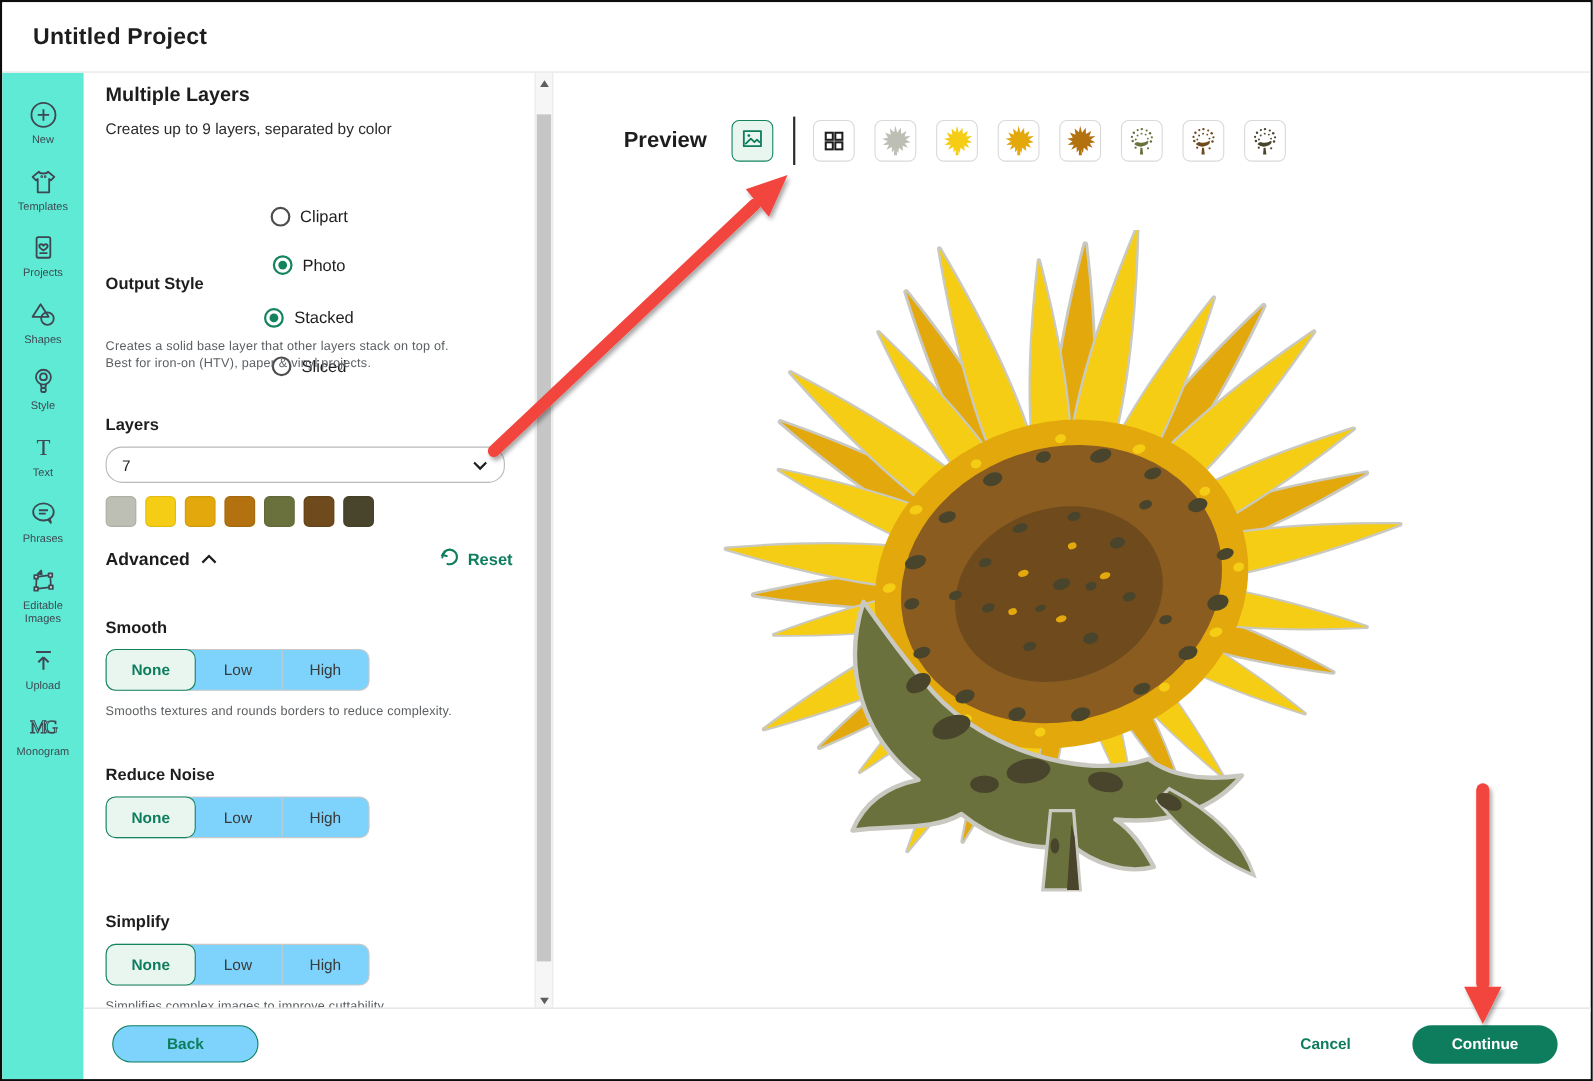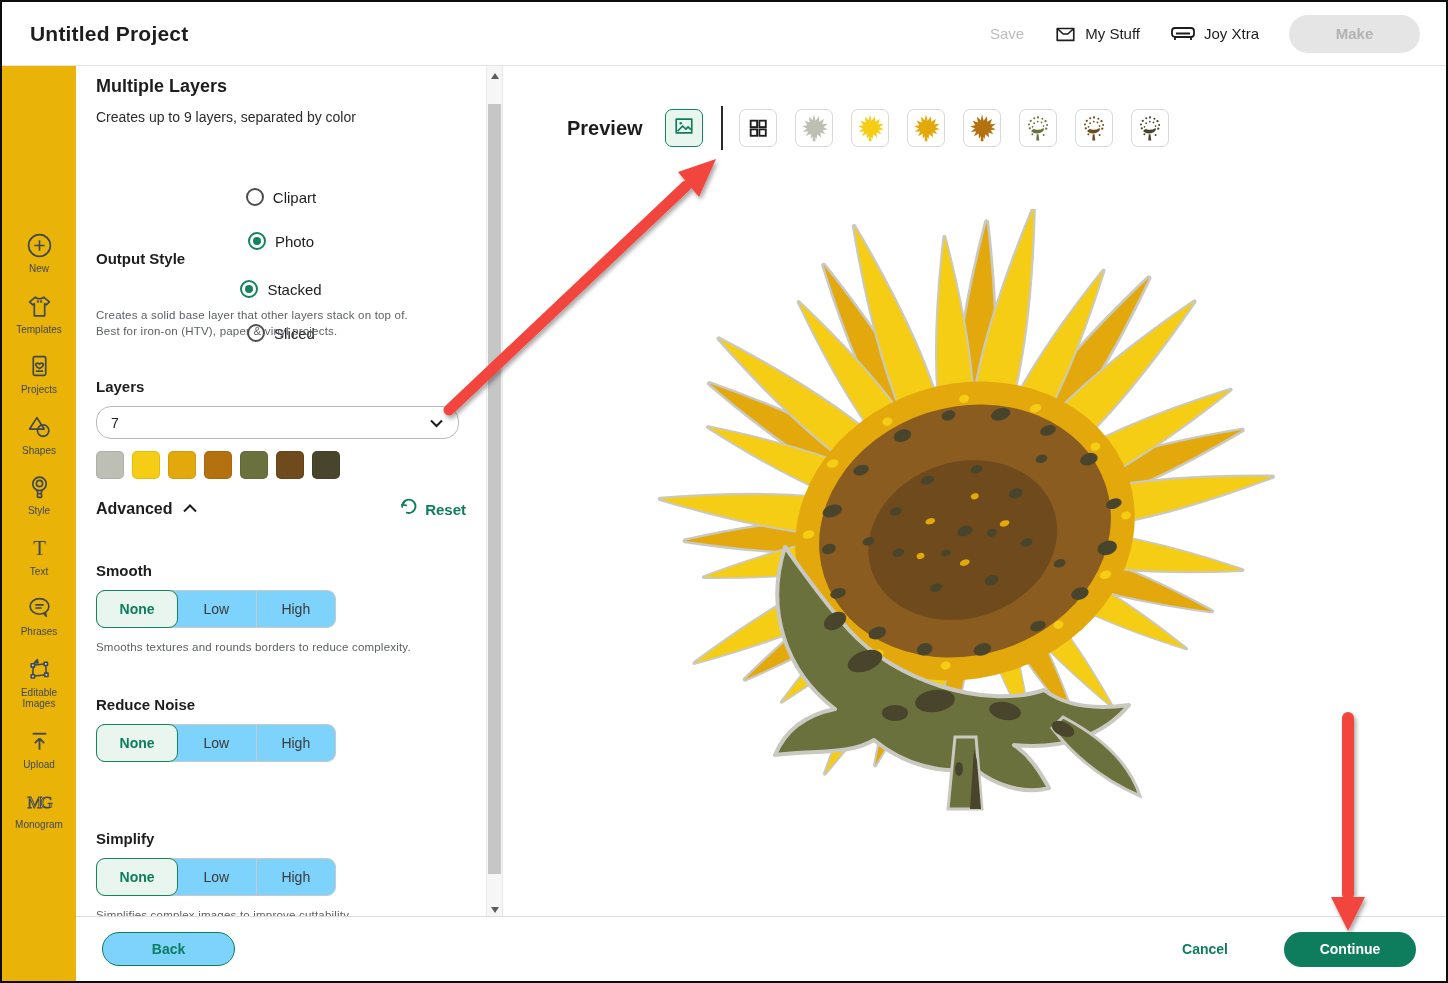--- a/index.html
+++ b/index.html
@@ -11,22 +11,22 @@
             border-bottom:1px solid #e3e3e3; display:flex; align-items:center; z-index:5; }
   .topbar-title { margin-left:28px; font-size:21px; font-weight:bold; color:#1d1d1d; letter-spacing:.2px; }
   .topbar-right { margin-left:auto; margin-right:26px; display:flex; align-items:center; gap:30px; }
   .save-link { font-size:15px; color:#bdbdbd; }
   .top-item { display:flex; align-items:center; gap:8px; font-size:15px; color:#1d1d1d; cursor:pointer; }
   .top-item svg { display:block; }
   .make-btn { width:131px; height:38px; border-radius:19px; background:#e5e5e5; border:none;
               color:#b3b3b3; font-size:15px; font-weight:bold; }
 
   
-  .sidebar { position:absolute; left:0; top:64px; bottom:0; width:74px; background:#eab308;
-             display:flex; flex-direction:column; align-items:center; padding-top:16px; z-index:4;justify-content:center; }
+  .sidebar { position:absolute; left:0; top:64px; bottom:0; width:74px; background:#5eead4;
+             display:flex; flex-direction:column; align-items:center; padding-top:16px; z-index:4; }
   .side-item { width:74px; display:flex; flex-direction:column; align-items:center; gap:4px;
                padding:9px 2px; cursor:pointer; }
   .side-item svg { display:block; }
   .side-label { font-size:10px; color:#3e4852; text-align:center; line-height:1.15; }
 
   
   .panel { position:absolute; left:74px; top:64px; width:426px; height:854px; background:#fff; }
   .panel-inner { position:absolute; left:20px; right:36px; top:0; bottom:0; }
   .p-abs { position:absolute; left:0; right:0; }
   .panel-title { font-size:18px; font-weight:bold; color:#1d1d1d; }
@@ -123,42 +123,20 @@
         <path d="M6.5 14.5 Q10 17.5 14.5 15.5 Q17.5 14 16.5 12 Q12.5 14.5 9 12.8 Q7 13.2 6.5 14.5 Z"></path>
         <path d="M11 17 L10.6 22 L13 22 L12.4 17 Z"></path>
         <circle cx="16.5" cy="17.5" r="0.8"></circle>
           <circle cx="7.5" cy="17" r="0.8"></circle>
       </symbol>
     </defs>
   </svg>
 
   <div class="topbar">
     <div class="topbar-title">Untitled Project</div>
-    <div class="topbar-right">
-      <div class="save-link">Save</div>
-      <div class="top-item">
-        <span>
-          <svg width="23" height="22" viewBox="0 0 24 24" fill="none" stroke="#1d1d1d" stroke-width="1.8" stroke-linejoin="round">
-            <path d="M3 6 H21 V19 H3 Z"></path>
-              <path d="M3 6 L9.5 12 H14.5 L21 6"></path>
-          </svg>
-        </span>
-        <span>My Stuff</span>
-      </div>
-      <div class="top-item">
-        <span>
-          <svg width="26" height="22" viewBox="0 0 26 22" fill="none" stroke="#1d1d1d" stroke-width="1.8" stroke-linejoin="round">
-            <rect x="2" y="5" width="22" height="9" rx="3"></rect>
-              <path d="M5 14 V17 M21 14 V17 M6 10.5 H20"></path>
-          </svg>
-        </span>
-        <span>Joy Xtra</span>
-      </div>
-      <button class="make-btn">Make</button>
-    </div>
   </div>
 
   <div class="sidebar">
     <div class="side-item">
       <span>
           <svg width="27" height="27" viewBox="0 0 26 26" fill="none" stroke="#3e4852" stroke-width="1.6">
             <circle cx="13" cy="13" r="10.5"></circle>
             <path d="M13 8 V18 M8 13 H18"></path>
           </svg>
         </span>

